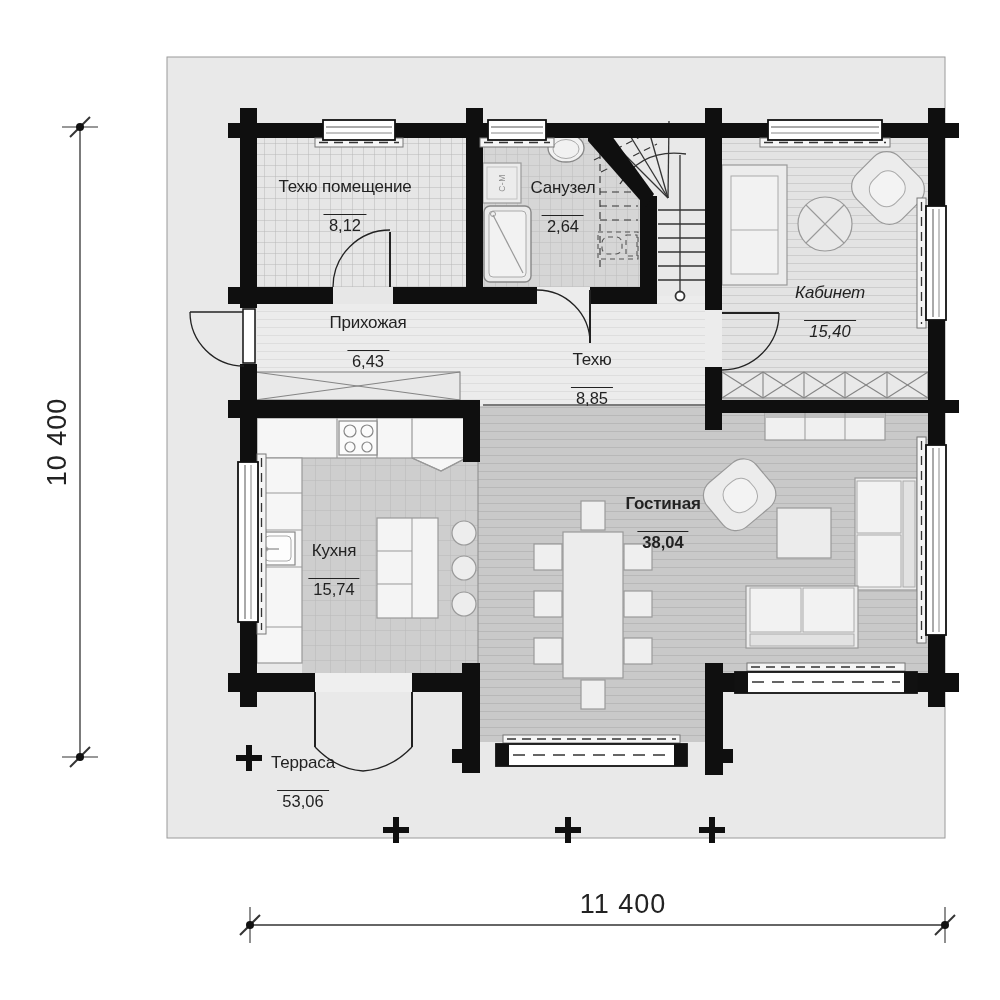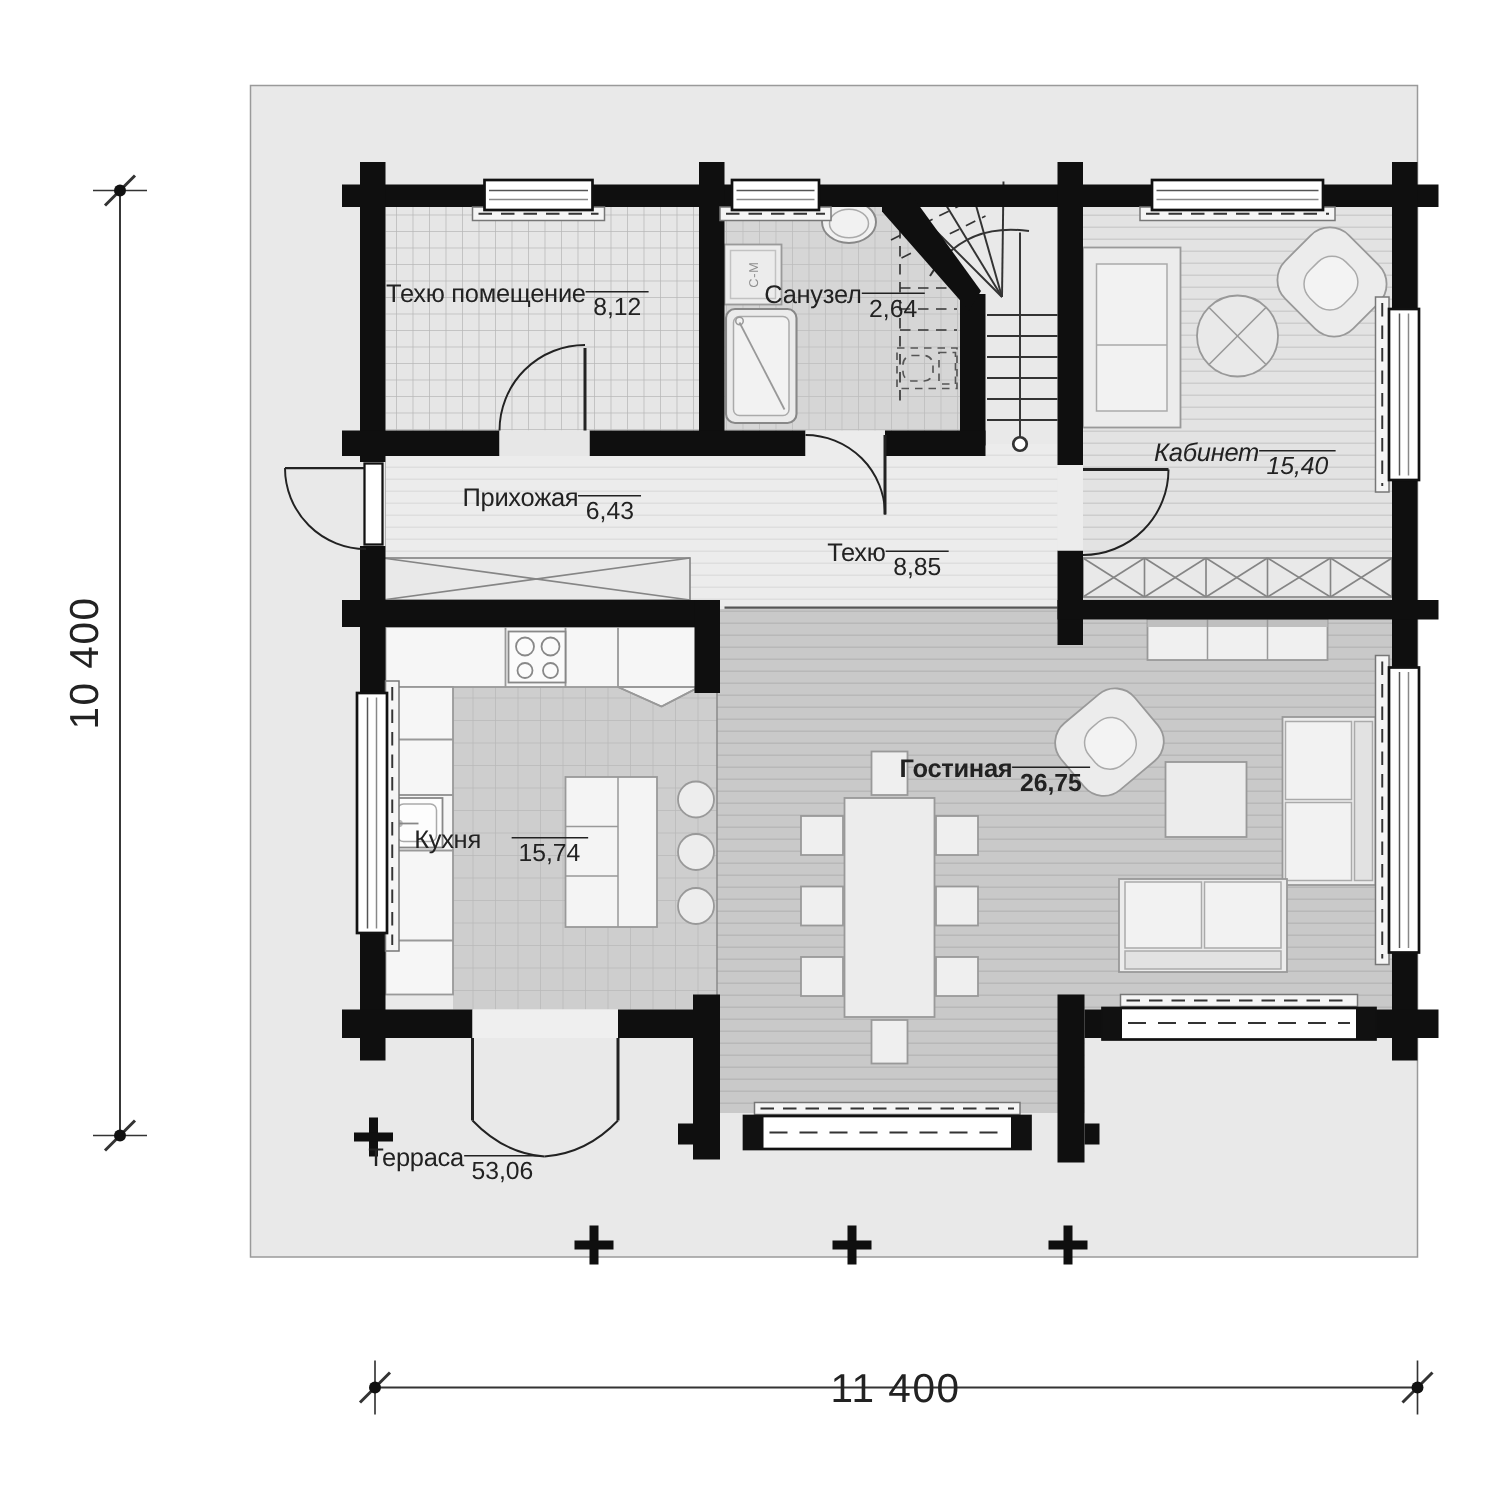--- a/index.html
+++ b/index.html
@@ -1,19 +1,19 @@
 <!DOCTYPE html>
 <html><head>
 <meta charset="utf-8">
 <style>
   html,body{margin:0;padding:0;background:#ffffff;}
   .canvas{position:relative;width:1000px;height:1000px;background:#ffffff;overflow:hidden;
           font-family:"Liberation Sans", sans-serif;}
   svg{position:absolute;left:0;top:0;}
-  .room-label{position:absolute;transform:translateX(-50%);display:flex;flex-direction:row;
+  .room-label{position:absolute;transform:translateX(-50%);display:flex;flex-direction:column;
               align-items:center;color:#222;line-height:1.15;white-space:nowrap;}
   .room-label .rname{font-size:17px;letter-spacing:-0.2px;}
   .room-label .rarea{font-size:16.5px;border-top:1.6px solid #222;padding:1px 5px 0 5px;margin-top:17px;}
   .dim-label{position:absolute;color:#222;font-size:27px;letter-spacing:1px;white-space:nowrap;}
   .dim-h{transform:translate(-50%,-50%);}
   .dim-v{transform:translate(-50%,-50%) rotate(-90deg);}
   .wm-label{position:absolute;font-size:8.5px;color:#8f8f8f;transform:translate(-50%,-50%) rotate(-90deg);
             letter-spacing:0.5px;}
 </style>
 </head>
@@ -389,31 +389,31 @@
   <span class="rarea">15,40</span>
 </div>
 <div class="room-label" style="left:368px;top:313px;">
   <span class="rname">Прихожая</span>
   <span class="rarea">6,43</span>
 </div>
 <div class="room-label" style="left:592px;top:350px;">
   <span class="rname">Техю</span>
   <span class="rarea">8,85</span>
 </div>
-<div class="room-label" style="left:334px;top:541px;gap:20px;">
+<div class="room-label" style="left:334px;top:541px;">
   <span class="rname">Кухня</span>
   <span class="rarea">15,74</span>
 </div>
 <div class="room-label" style="left:663px;top:494px;font-weight:bold;">
   <span class="rname">Гостиная</span>
-  <span class="rarea">26,75</span>
+  <span class="rarea">38,04</span>
 </div>
 <div class="room-label" style="left:303px;top:753px;">
   <span class="rname">Терраса</span>
   <span class="rarea">53,06</span>
 </div>
 
 <div class="dim-label dim-v" style="left:57px;top:442px;">10 400</div>
-<div class="dim-label dim-h" style="left:597px;top:904px;margin-top:22px;">11 400</div>
+<div class="dim-label dim-h" style="left:623px;top:904px;">11 400</div>
 
 <div class="wm-label" style="left:502px;top:183px;">С-М</div>
 
 </div>
 
 </body></html>

